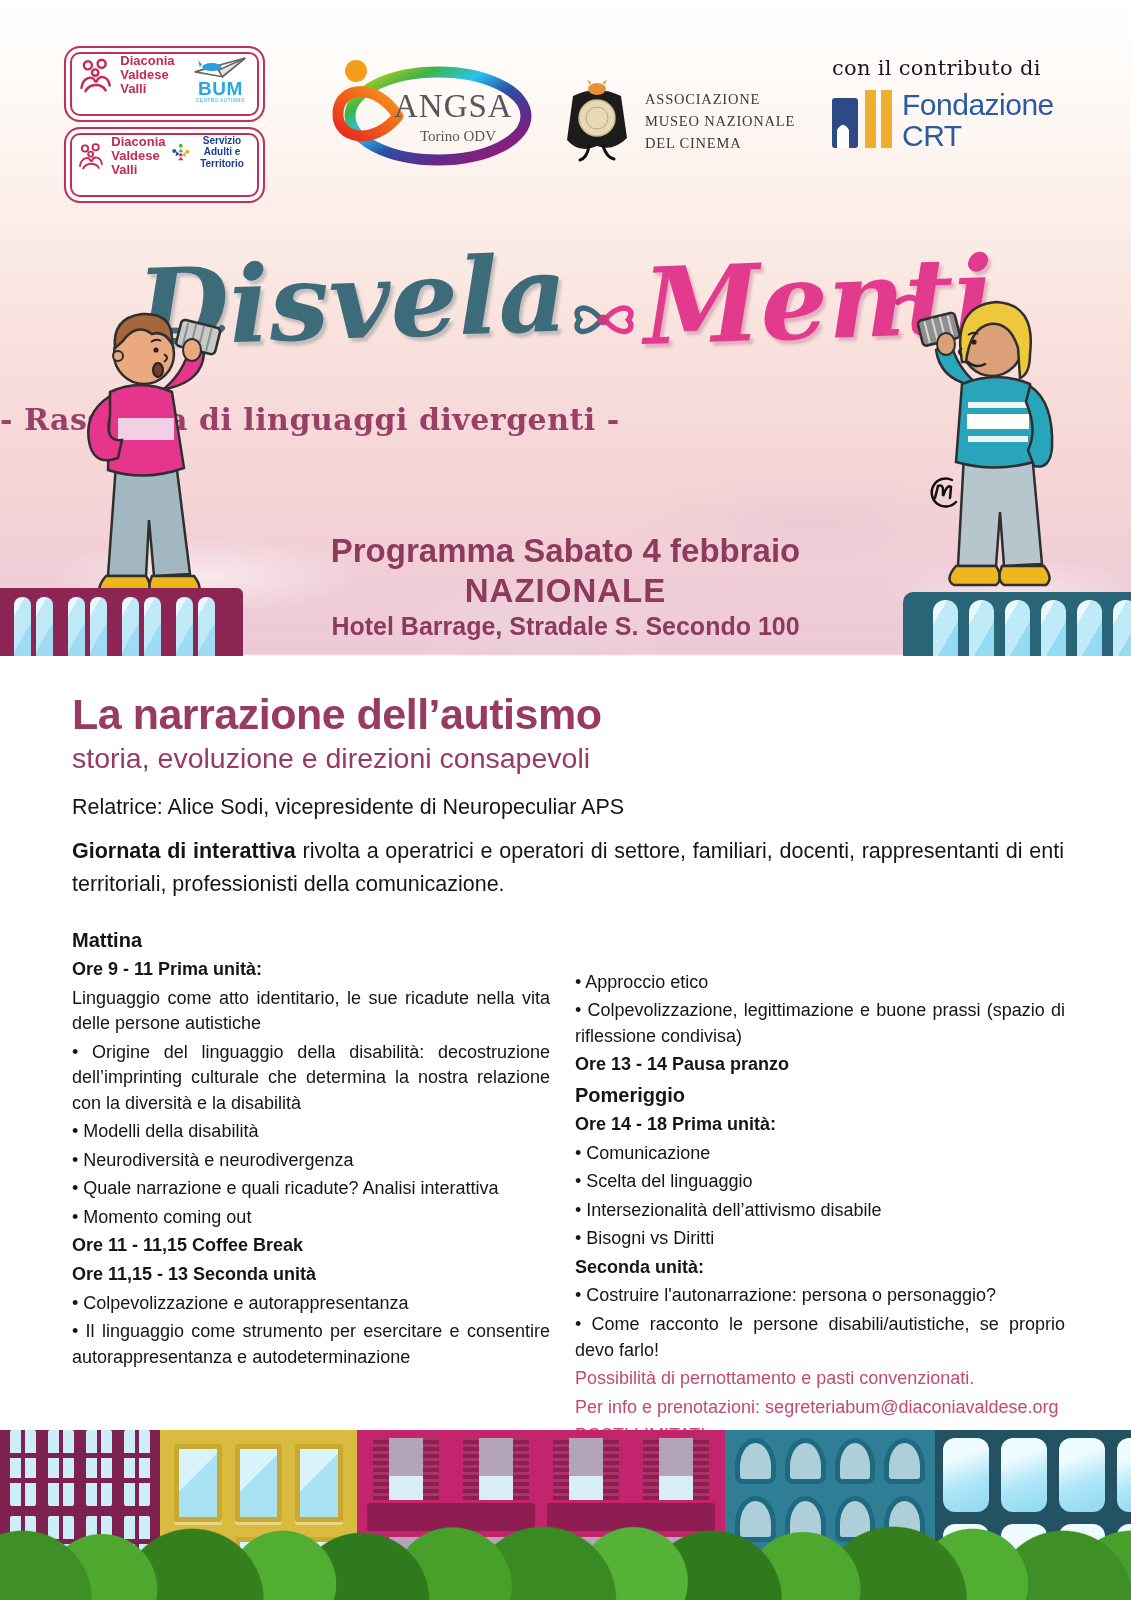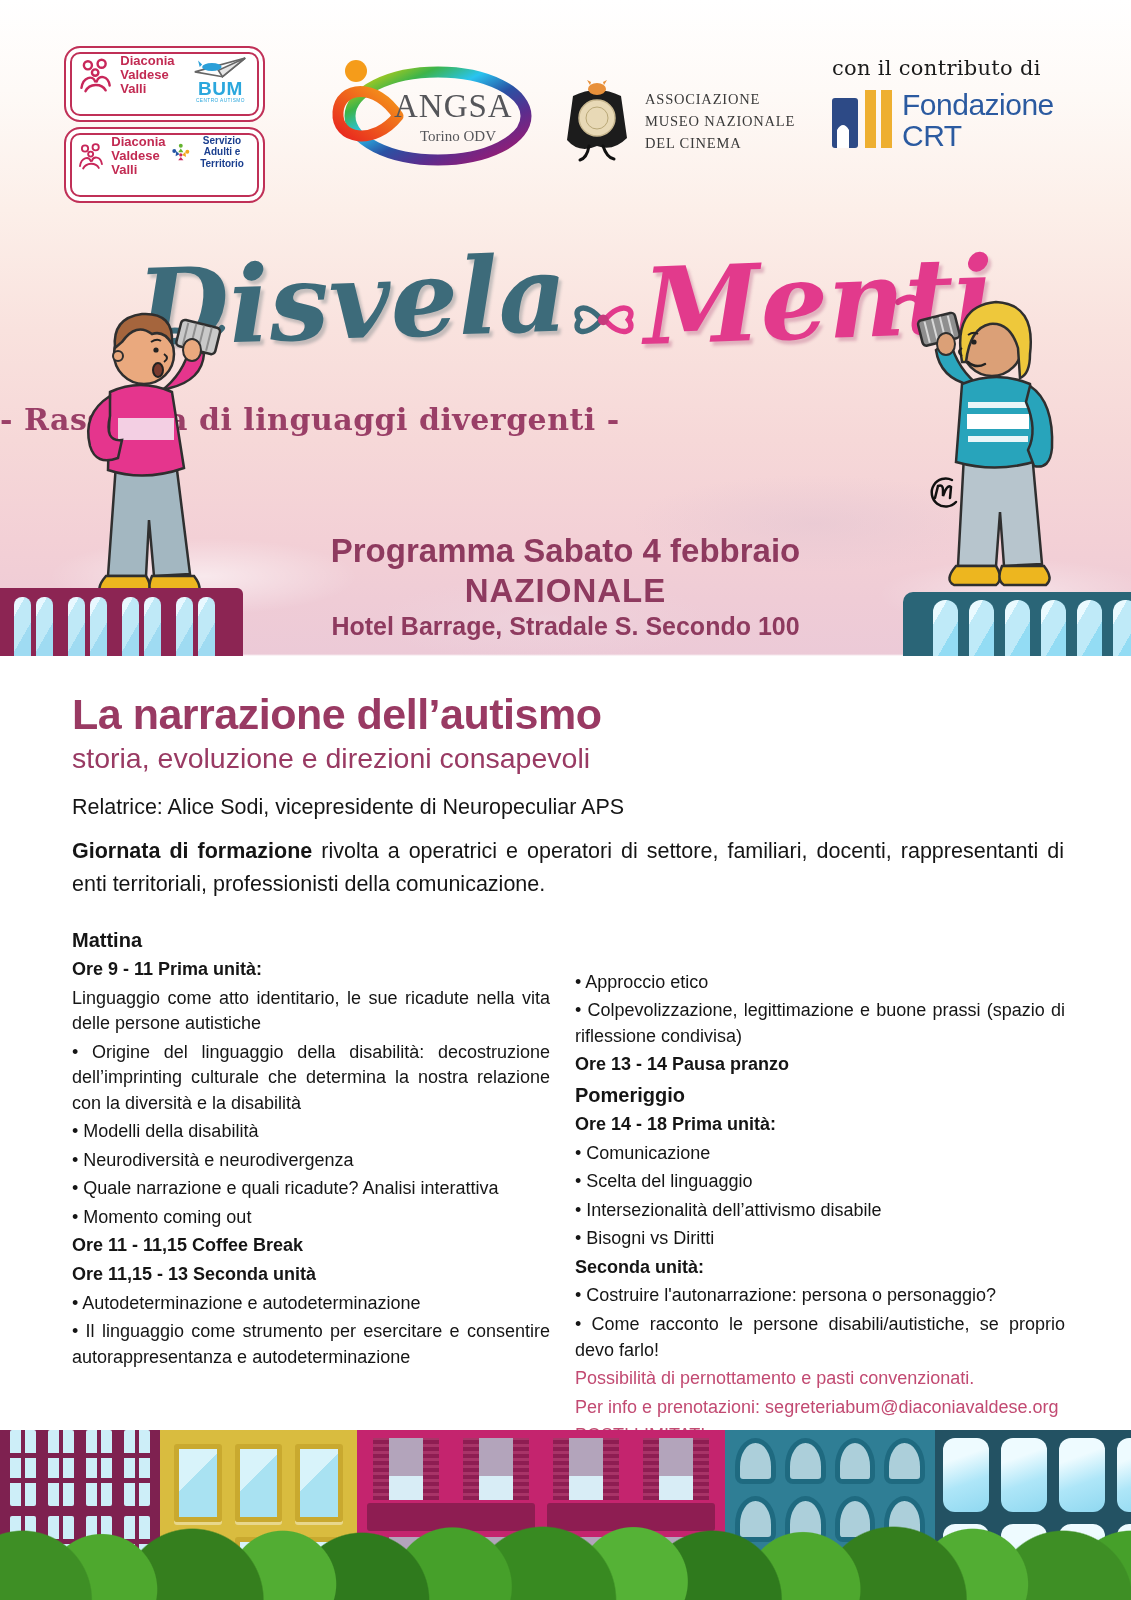--- a/index.html
+++ b/index.html
@@ -324,34 +324,34 @@
   <div class="program">
     <p class="l1">Programma Sabato 4 febbraio</p>
     <p class="l2">NAZIONALE</p>
     <p class="l3">Hotel Barrage, Stradale S. Secondo 100</p>
   </div>
 
   <section class="content">
     <h1 class="main-title">La narrazione dell’autismo</h1>
     <h2 class="main-sub">storia, evoluzione e direzioni consapevoli</h2>
     <p class="speaker">Relatrice: Alice Sodi, vicepresidente di Neuropeculiar APS</p>
-    <p class="desc"><span class="b">Giornata di formazione</span><span> rivolta a operatrici e operatori di settore, familiari, docenti, rappresentanti di enti territoriali, professionisti della comunicazione.</span></p>
+    <p class="desc"><span class="b">Giornata di interattiva</span><span> rivolta a operatrici e operatori di settore, familiari, docenti, rappresentanti di enti territoriali, professionisti della comunicazione.</span></p>
     <div class="columns">
       <div class="col-left">
           <p class="sched-item section">Mattina</p>
           <p class="sched-item bold">Ore 9 - 11 Prima unità:</p>
           <p class="sched-item plain">Linguaggio come atto identitario, le sue ricadute nella vita delle persone autistiche</p>
           <p class="sched-item plain">• Origine del linguaggio della disabilità: decostruzione dell’imprinting culturale che determina la nostra relazione con la diversità e la disabilità</p>
           <p class="sched-item plain">• Modelli della disabilità</p>
           <p class="sched-item plain">• Neurodiversità e neurodivergenza</p>
           <p class="sched-item plain">• Quale narrazione e quali ricadute? Analisi interattiva</p>
           <p class="sched-item plain">• Momento coming out</p>
           <p class="sched-item bold">Ore 11 - 11,15 Coffee Break</p>
           <p class="sched-item bold">Ore 11,15 - 13 Seconda unità</p>
-          <p class="sched-item plain">• Autodeterminazione e autodeterminazione</p>
+          <p class="sched-item plain">• Colpevolizzazione e autorappresentanza</p>
           <p class="sched-item plain">• Il linguaggio come strumento per esercitare e consentire autorappresentanza e autodeterminazione</p>
         </div>
       <div class="col-right">
           <p class="sched-item plain">• Approccio etico</p>
           <p class="sched-item plain">• Colpevolizzazione, legittimazione e buone prassi (spazio di riflessione condivisa)</p>
           <p class="sched-item bold">Ore 13 - 14 Pausa pranzo</p>
           <p class="sched-item section">Pomeriggio</p>
           <p class="sched-item bold">Ore 14 - 18 Prima unità:</p>
           <p class="sched-item plain">• Comunicazione</p>
           <p class="sched-item plain">• Scelta del linguaggio</p>

